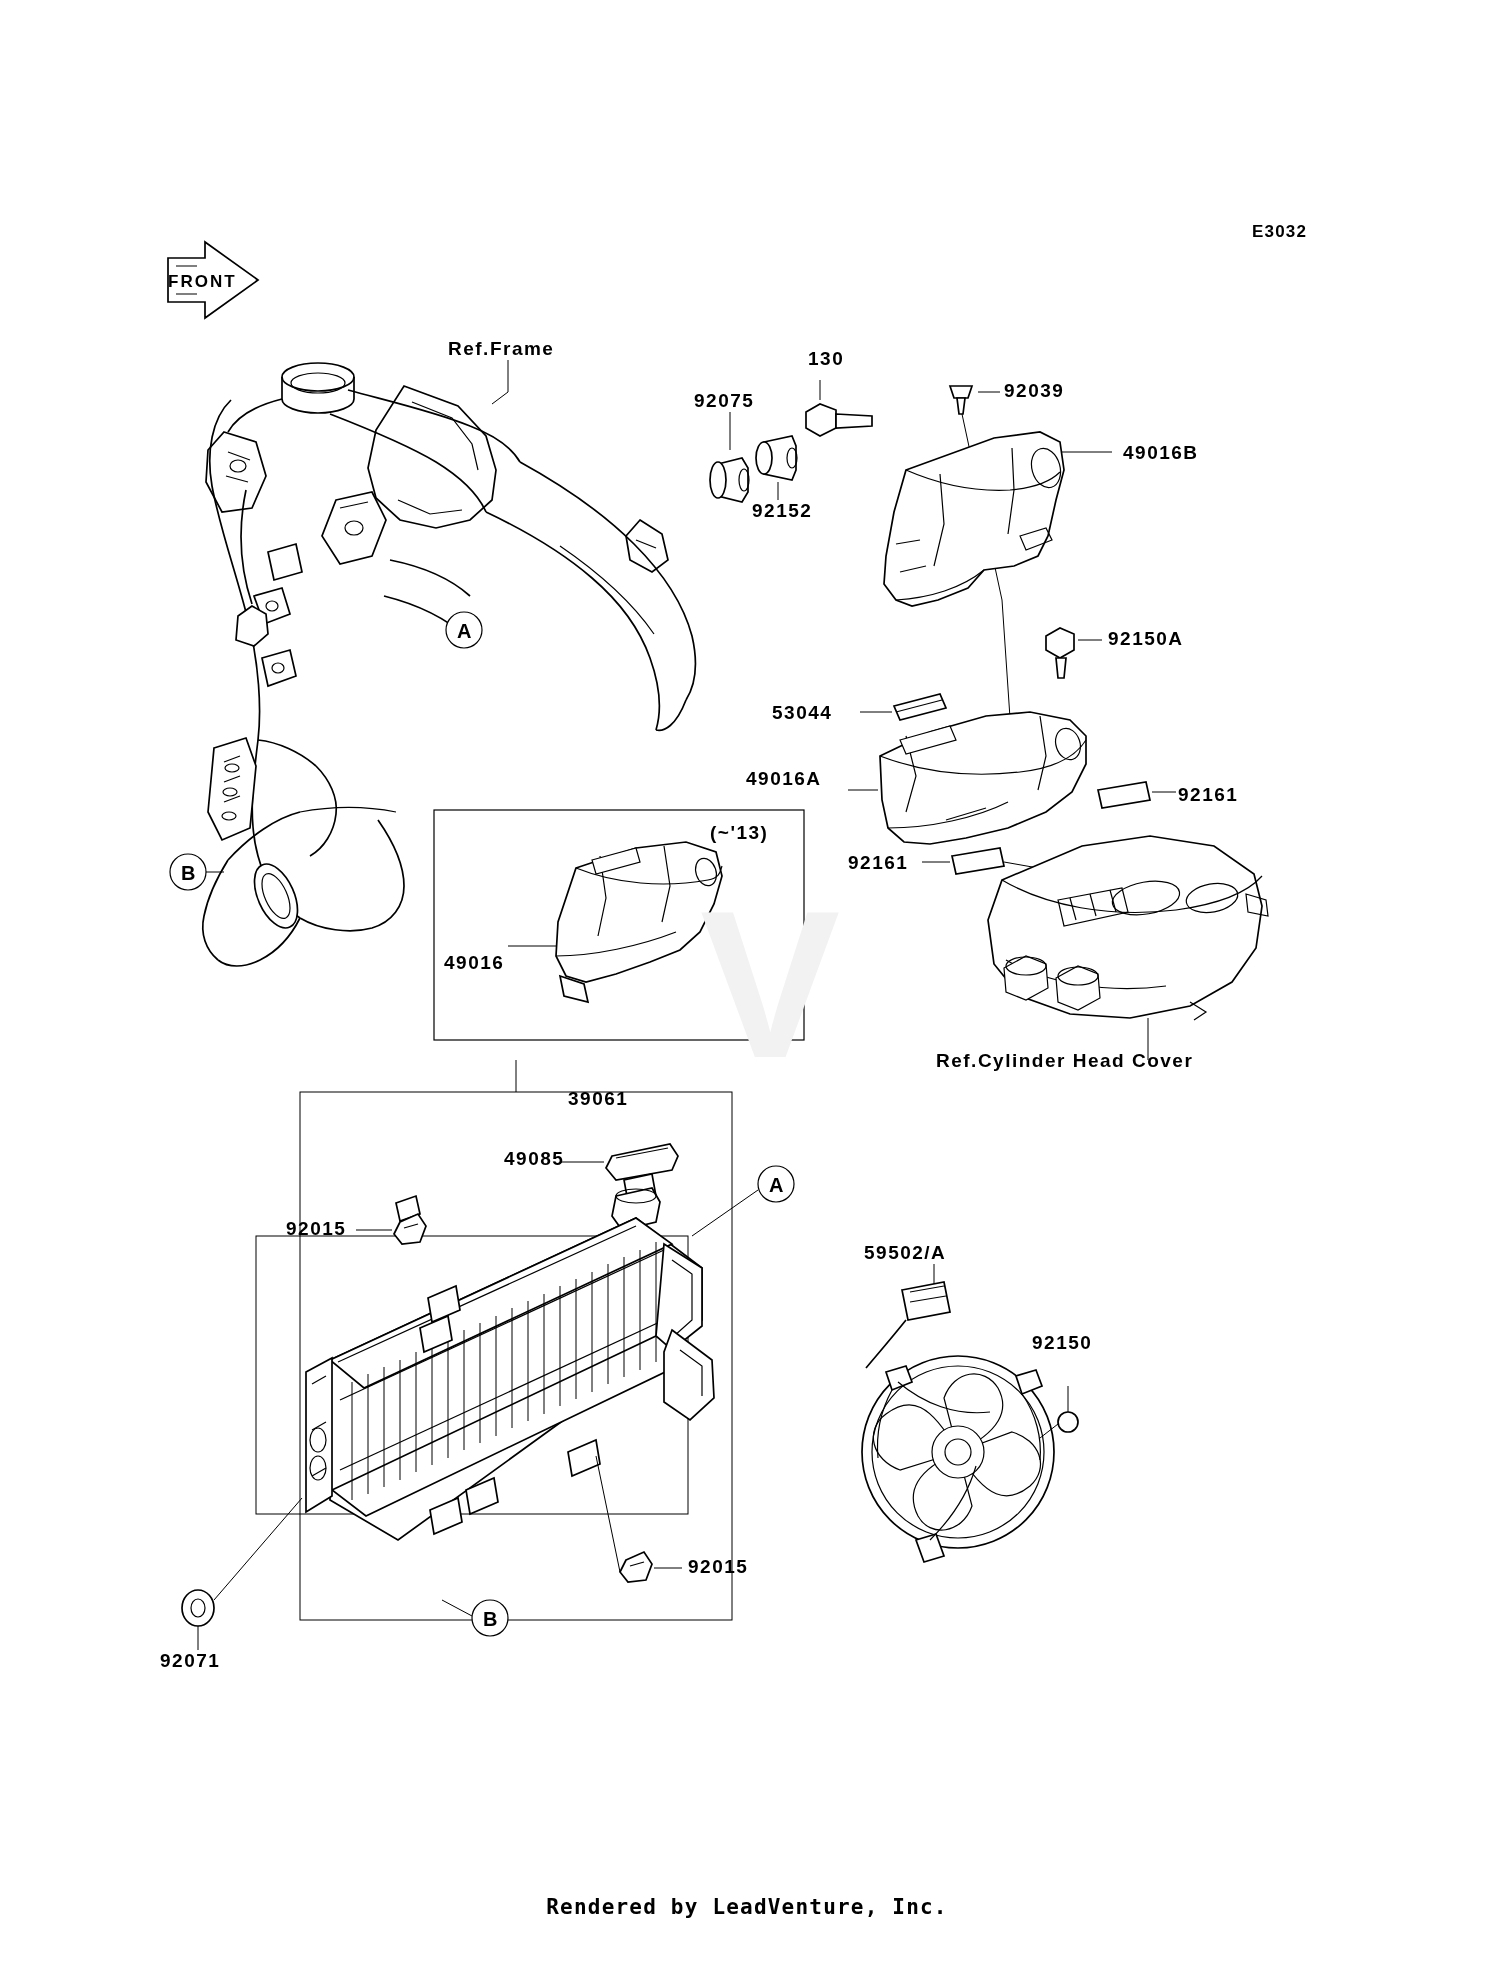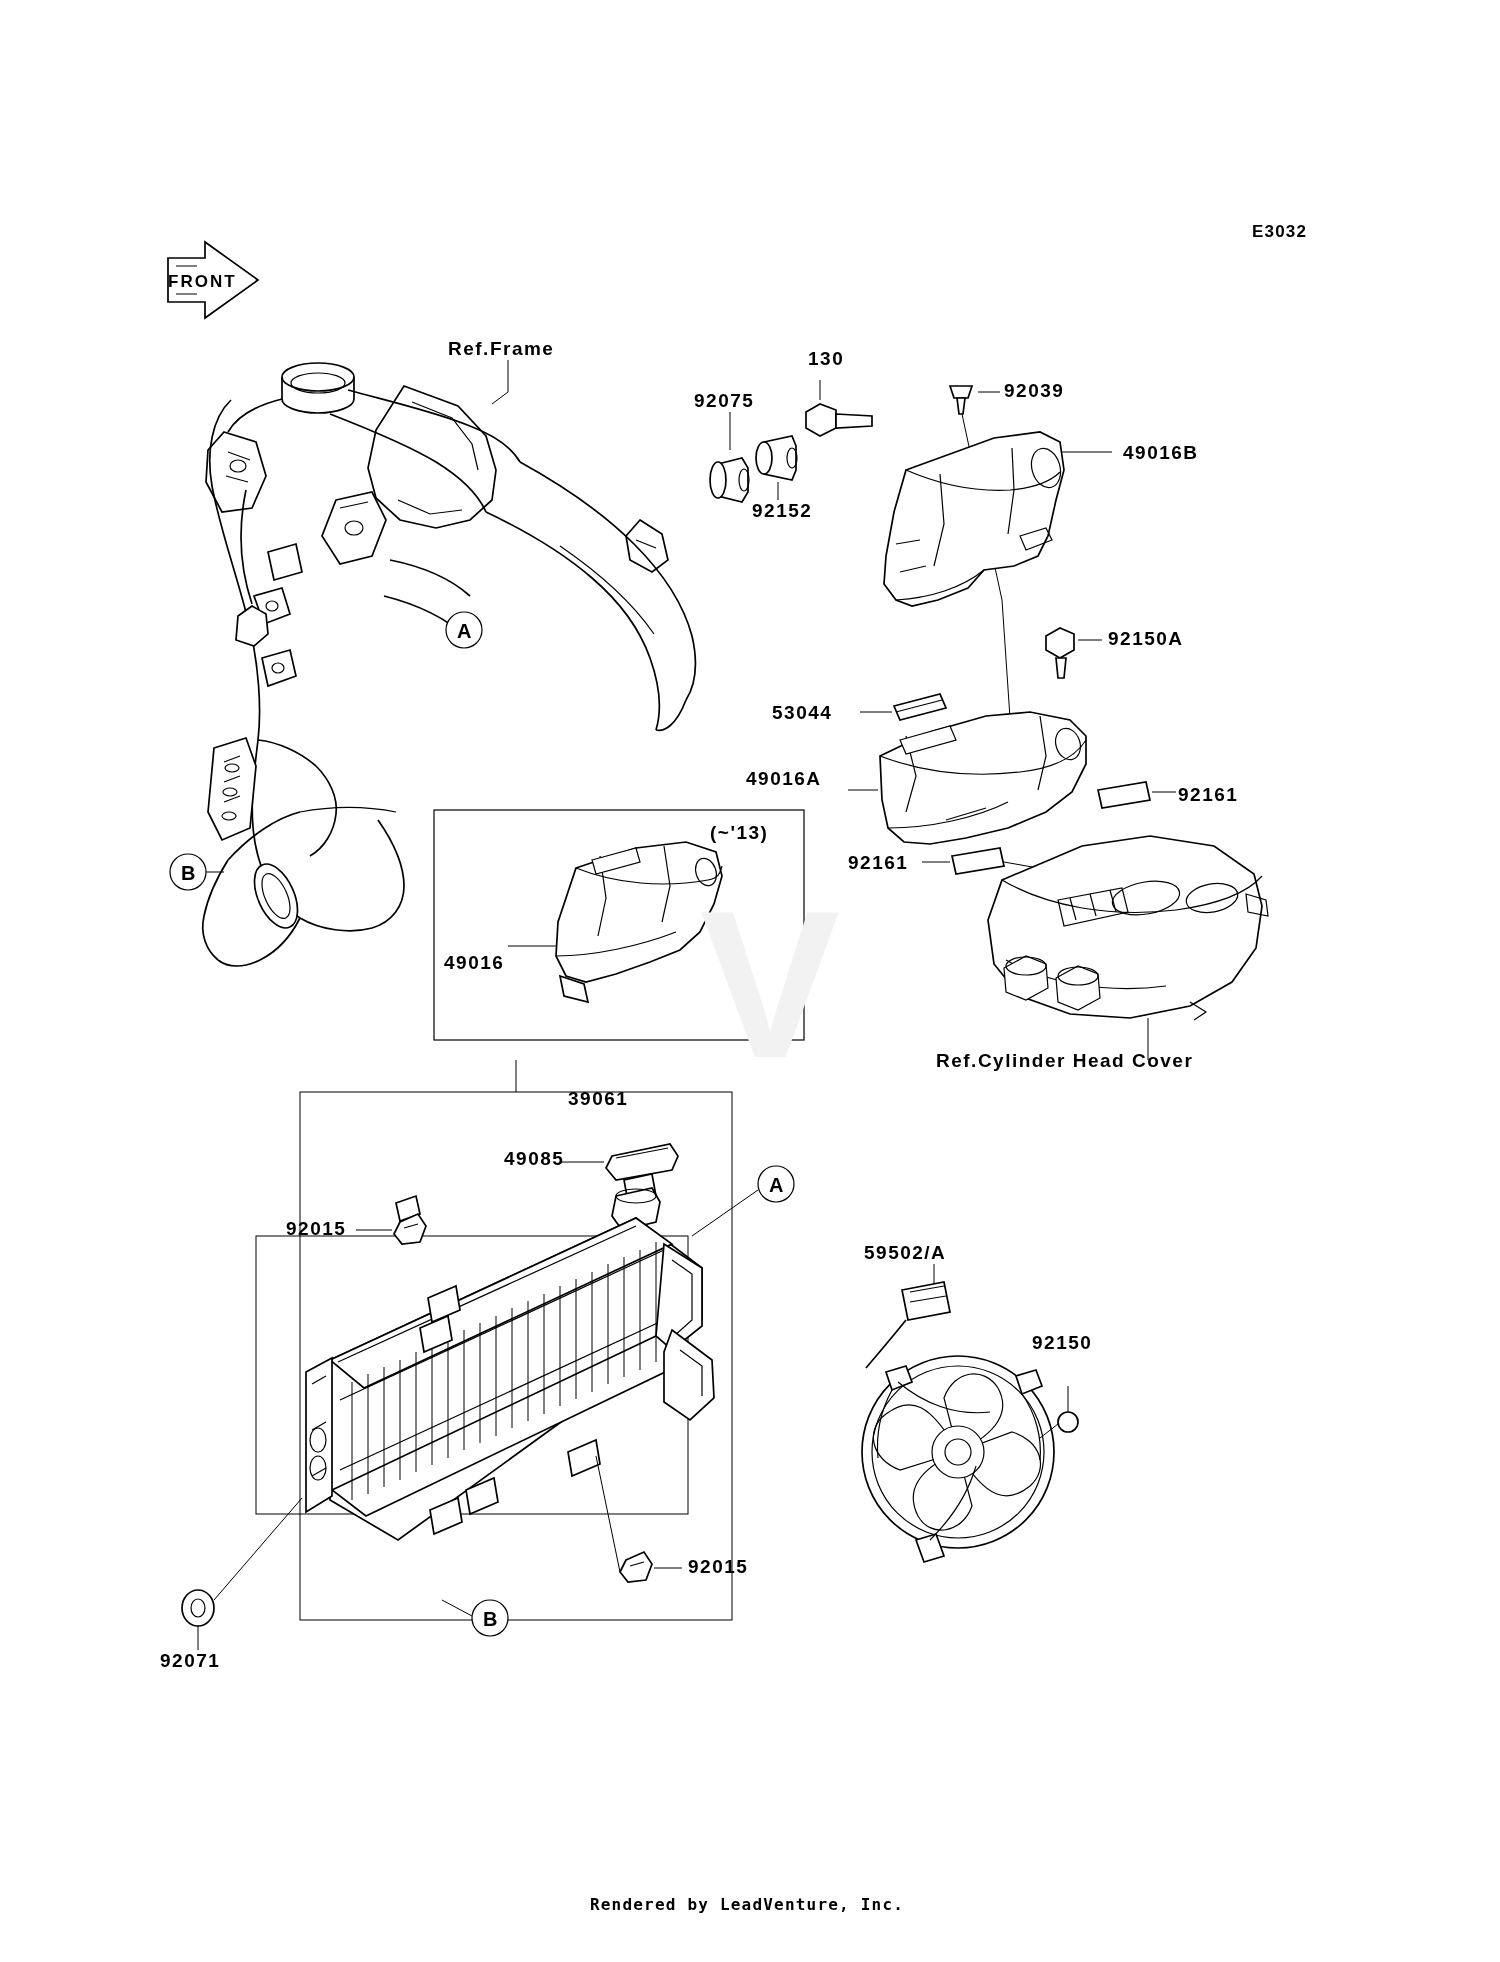--- a/index.html
+++ b/index.html
@@ -34,21 +34,21 @@
     font-size: 17px;
     letter-spacing: 1.2px;
   }
   .footer {
     position: absolute;
     left: 0;
     top: 1895px;
     width: 1494px;
     text-align: center;
     font-family: "DejaVu Sans Mono", monospace;
-    font-size: 16px;
+    font-size: 21px;
     font-weight: bold;
     letter-spacing: 1.2px;
     color: #000;
   }
   .wm {
     position: absolute;
     color: #f0f0f0;
     font-family: "Liberation Sans", sans-serif;
     letter-spacing: 14px;
     font-size: 44px;

